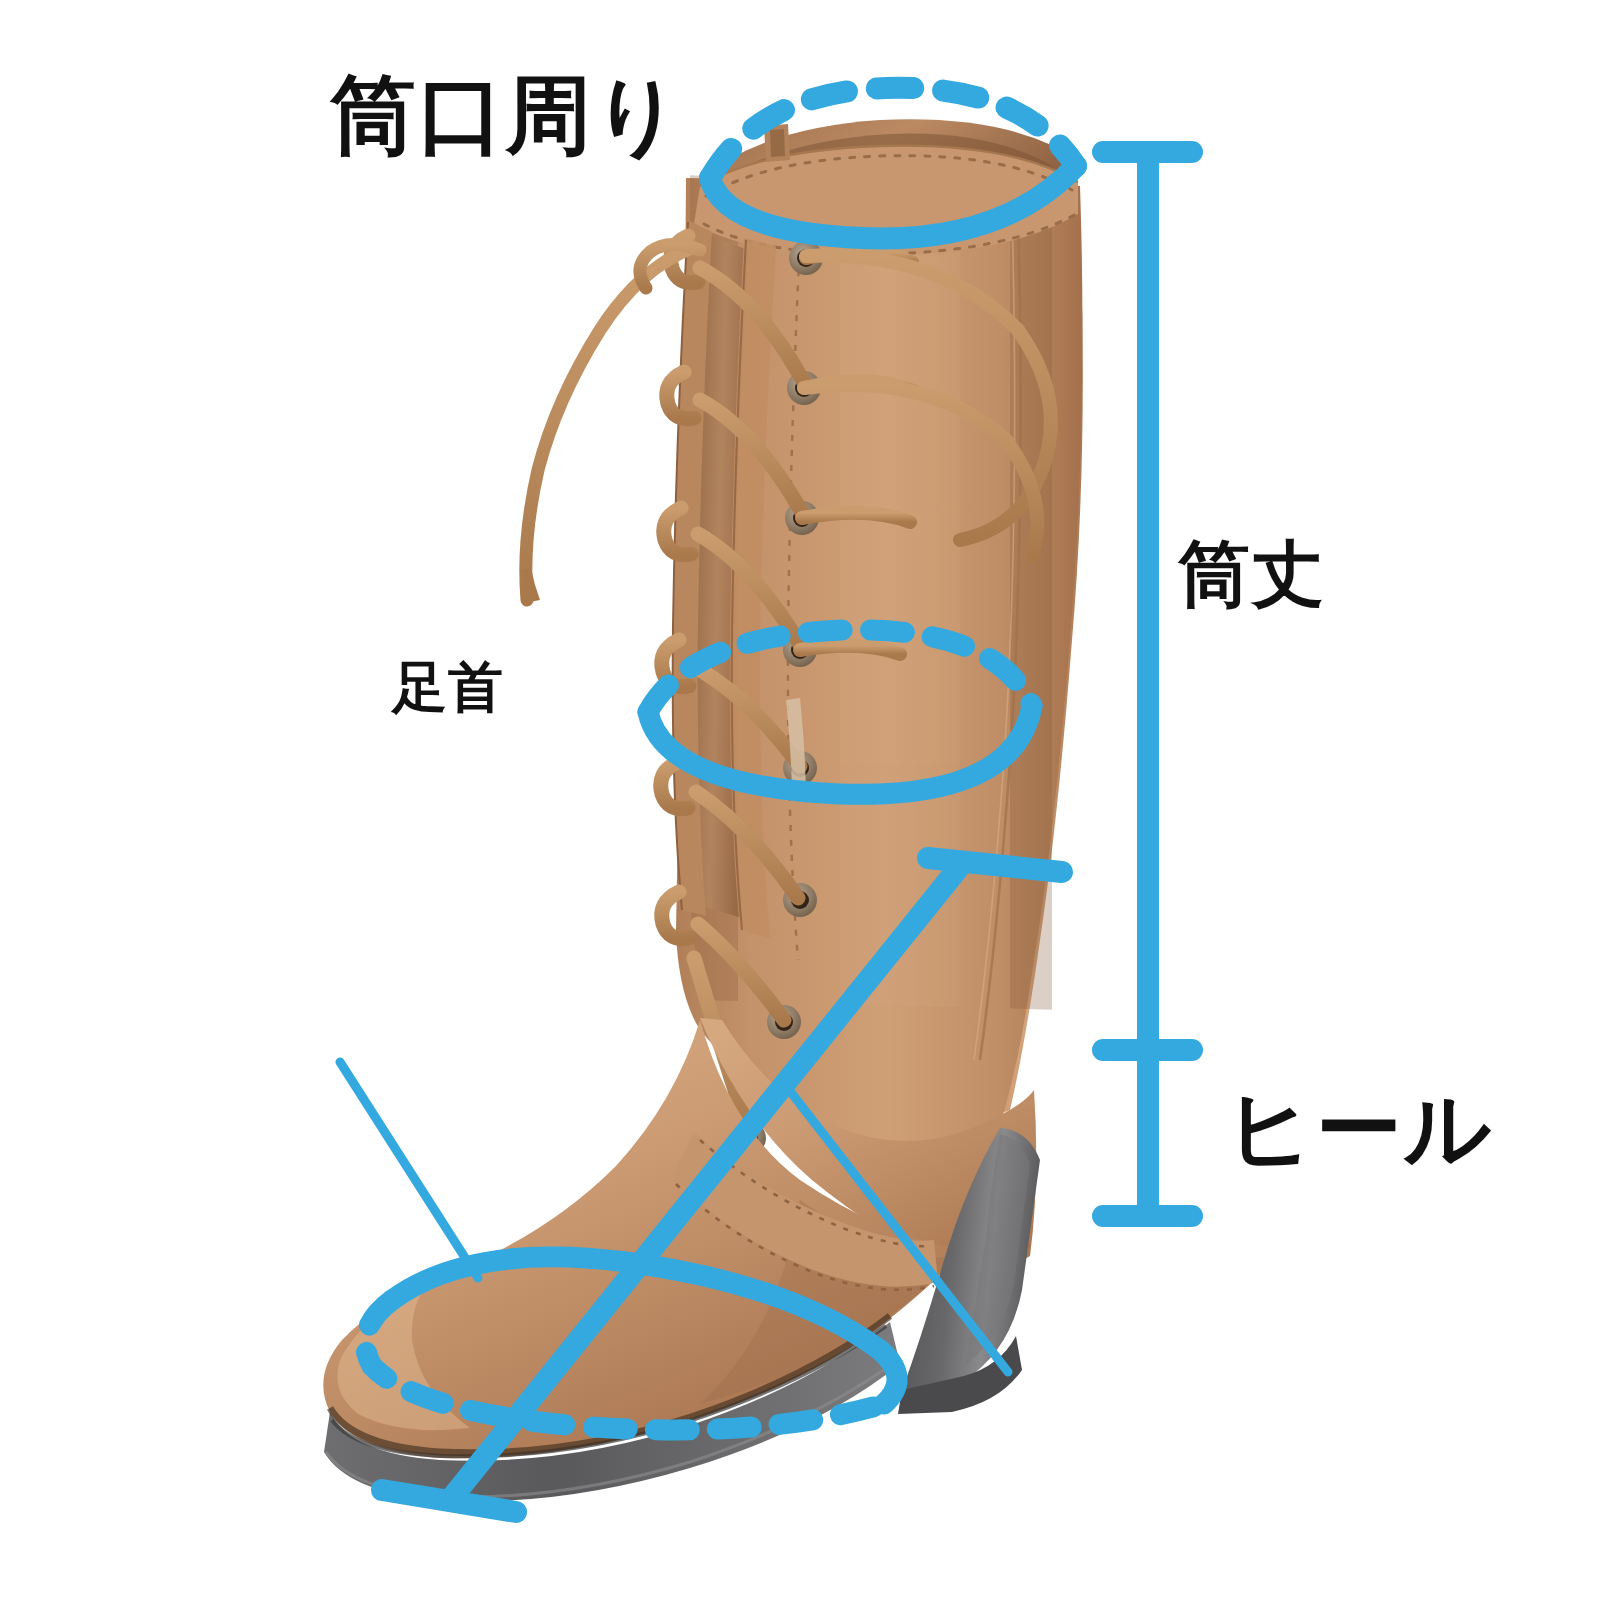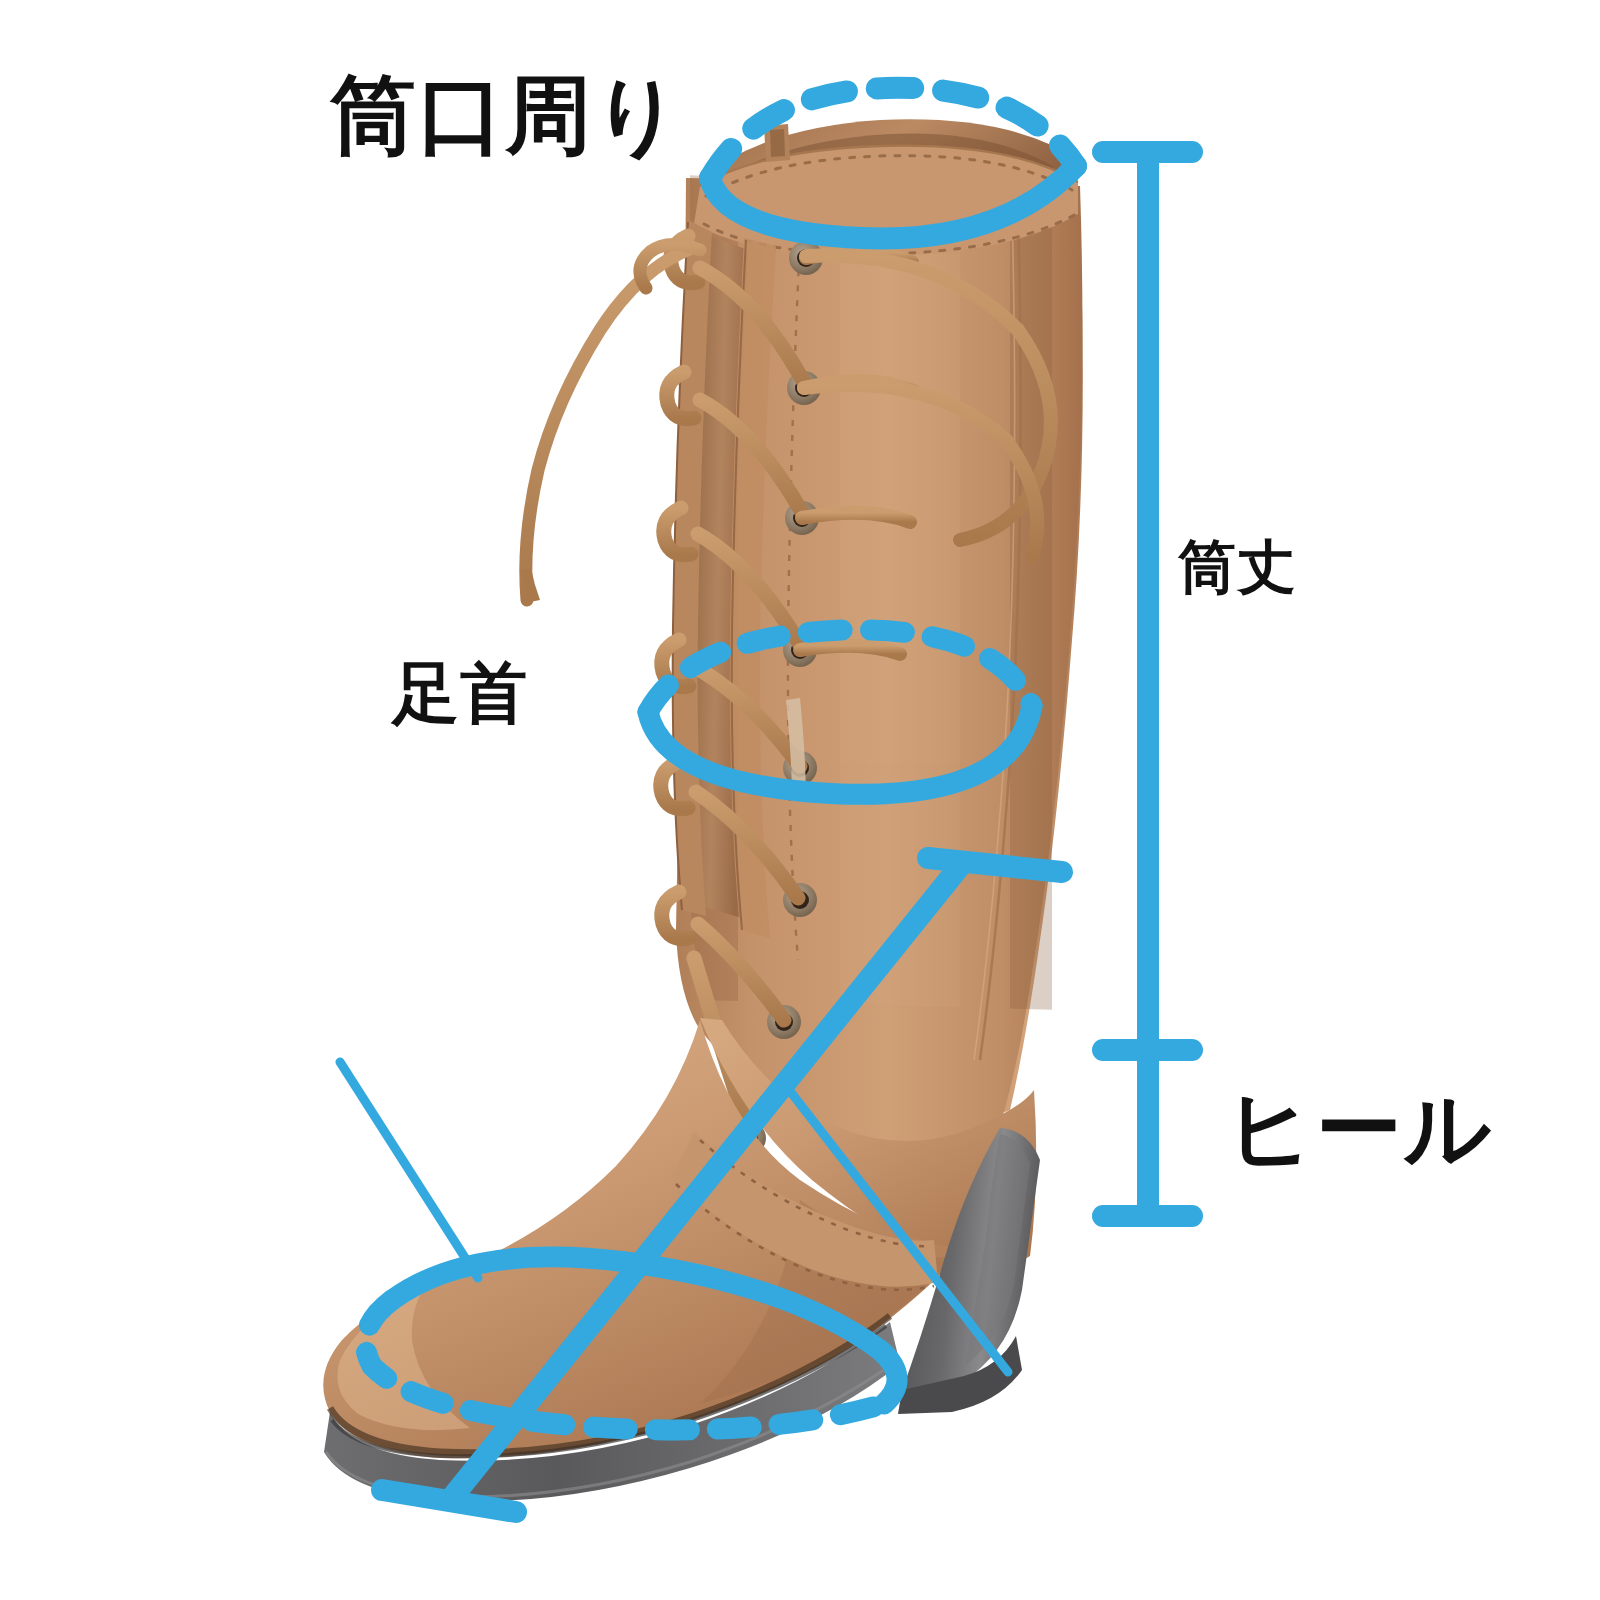--- a/index.html
+++ b/index.html
@@ -16,22 +16,22 @@
     color:#111111;
     font-family:"DejaVu Sans","Liberation Sans",sans-serif;
     font-weight:700;
     white-space:nowrap;
     letter-spacing:0.02em;
     line-height:1;
     text-align:right;
     -webkit-font-smoothing:antialiased;
   }
   #lbl-cuff{left:330px;top:72px;font-size:86px;}
-  #lbl-shaft{left:1178px;top:538px;font-size:58px;}
-  #lbl-ankle{left:392px;top:660px;font-size:67px;}
+  #lbl-shaft{left:1178px;top:538px;font-size:72px;}
+  #lbl-ankle{left:392px;top:660px;font-size:55px;}
   #lbl-width{left:78px;top:925px;font-size:86px;}
   #lbl-heel{left:1178px;top:1085px;font-size:86px;margin-left:48px;}
   #lbl-footlen{left:990px;top:1392px;font-size:86px;}
 </style>
 </head>
 <body>
 
 <div id="stage">
 
   <svg id="art" viewBox="0 0 1600 1600" xmlns="http://www.w3.org/2000/svg">

